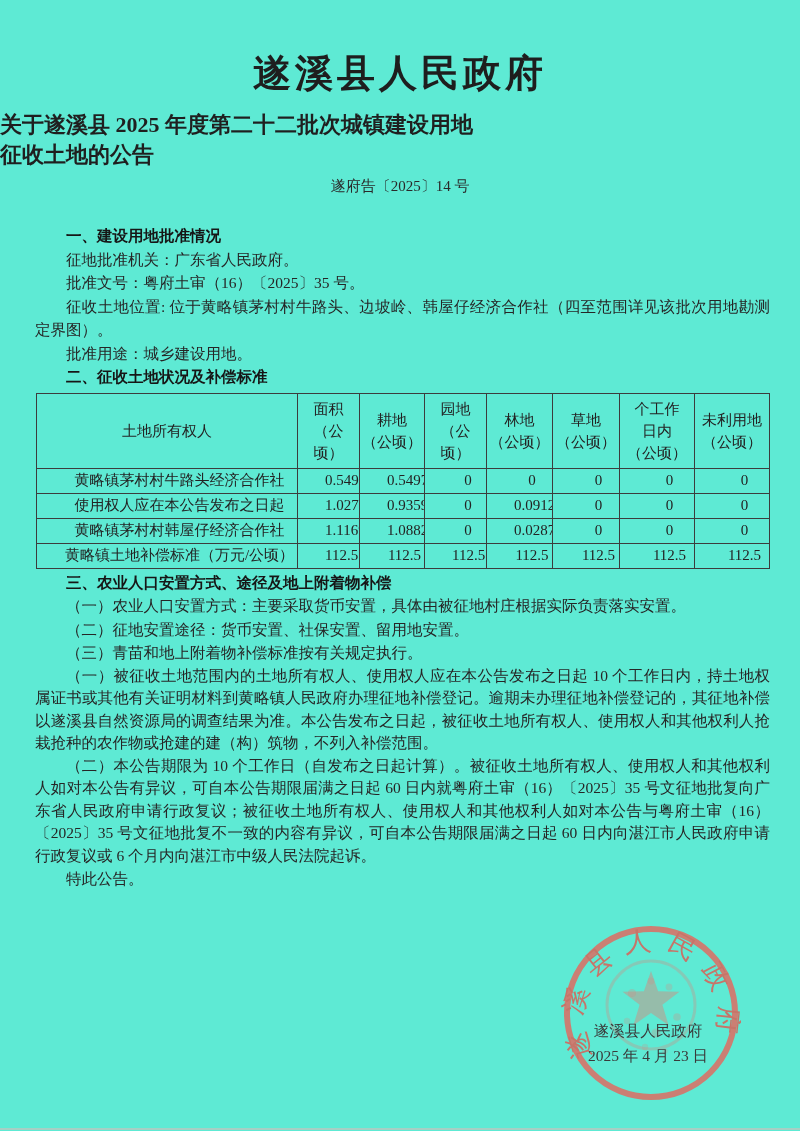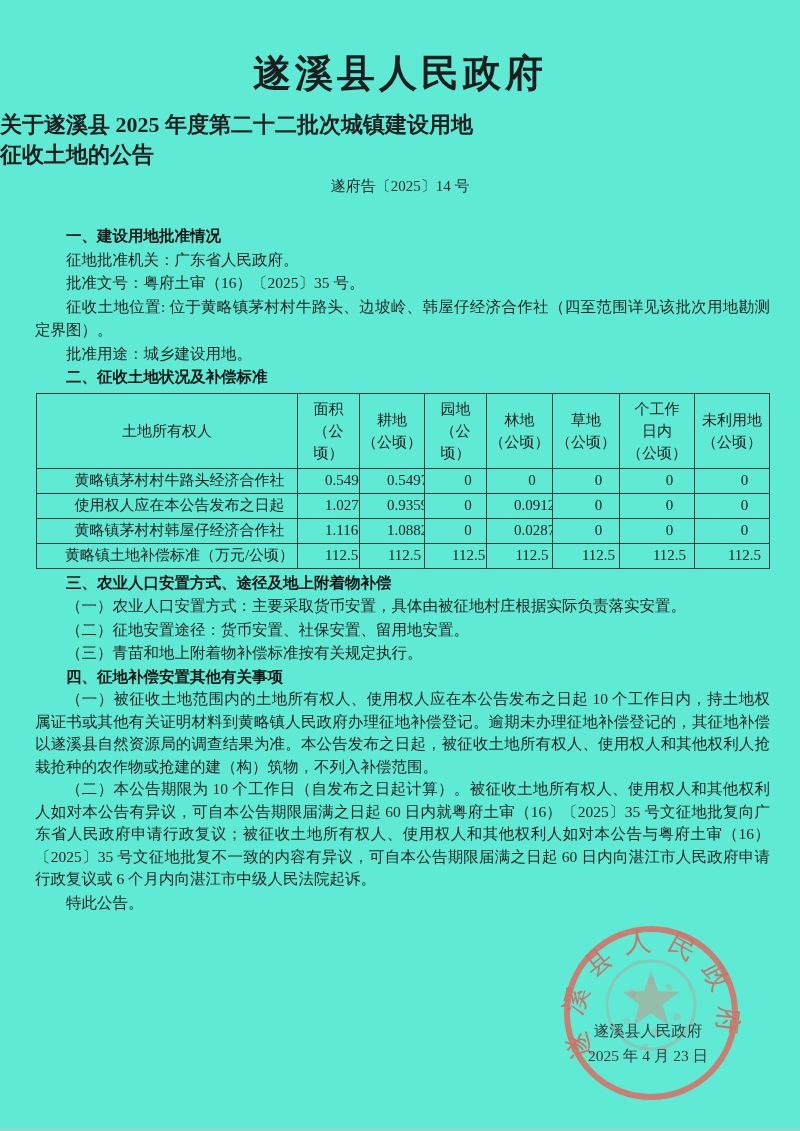--- a/index.html
+++ b/index.html
@@ -186,21 +186,20 @@
           <td>112.5</td>
         </tr>
       </tbody>
     </table>
 
     <p class="heading">三、农业人口安置方式、途径及地上附着物补偿</p>
     <p>（一）农业人口安置方式：主要采取货币安置，具体由被征地村庄根据实际负责落实安置。</p>
     <p>（二）征地安置途径：货币安置、社保安置、留用地安置。</p>
     <p>（三）青苗和地上附着物补偿标准按有关规定执行。</p>
 
-    <p class="heading">四、征地补偿安置其他有关事项</p>
     <p class="tight">（一）被征收土地范围内的土地所有权人、使用权人应在本公告发布之日起 10 个工作日内，持土地权属证书或其他有关证明材料到黄略镇人民政府办理征地补偿登记。逾期未办理征地补偿登记的，其征地补偿以遂溪县自然资源局的调查结果为准。本公告发布之日起，被征收土地所有权人、使用权人和其他权利人抢栽抢种的农作物或抢建的建（构）筑物，不列入补偿范围。</p>
     <p class="tight">（二）本公告期限为 10 个工作日（自发布之日起计算）。被征收土地所有权人、使用权人和其他权利人如对本公告有异议，可自本公告期限届满之日起 60 日内就粤府土审（16）〔2025〕35 号文征地批复向广东省人民政府申请行政复议；被征收土地所有权人、使用权人和其他权利人如对本公告与粤府土审（16）〔2025〕35 号文征地批复不一致的内容有异议，可自本公告期限届满之日起 60 日内向湛江市人民政府申请行政复议或 6 个月内向湛江市中级人民法院起诉。</p>
 
     <p class="closing">特此公告。</p>
   </div>
 
   <svg class="seal-svg" width="180" height="180" viewBox="0 0 180 180">
     <g opacity="0.82">
       <circle cx="90" cy="90" r="84" fill="none" stroke="#e4685e" stroke-width="6"></circle>
       <path id="sealArc" d="M 35.2 135 A 68 68 0 1 1 144.8 135" fill="none"></path>

